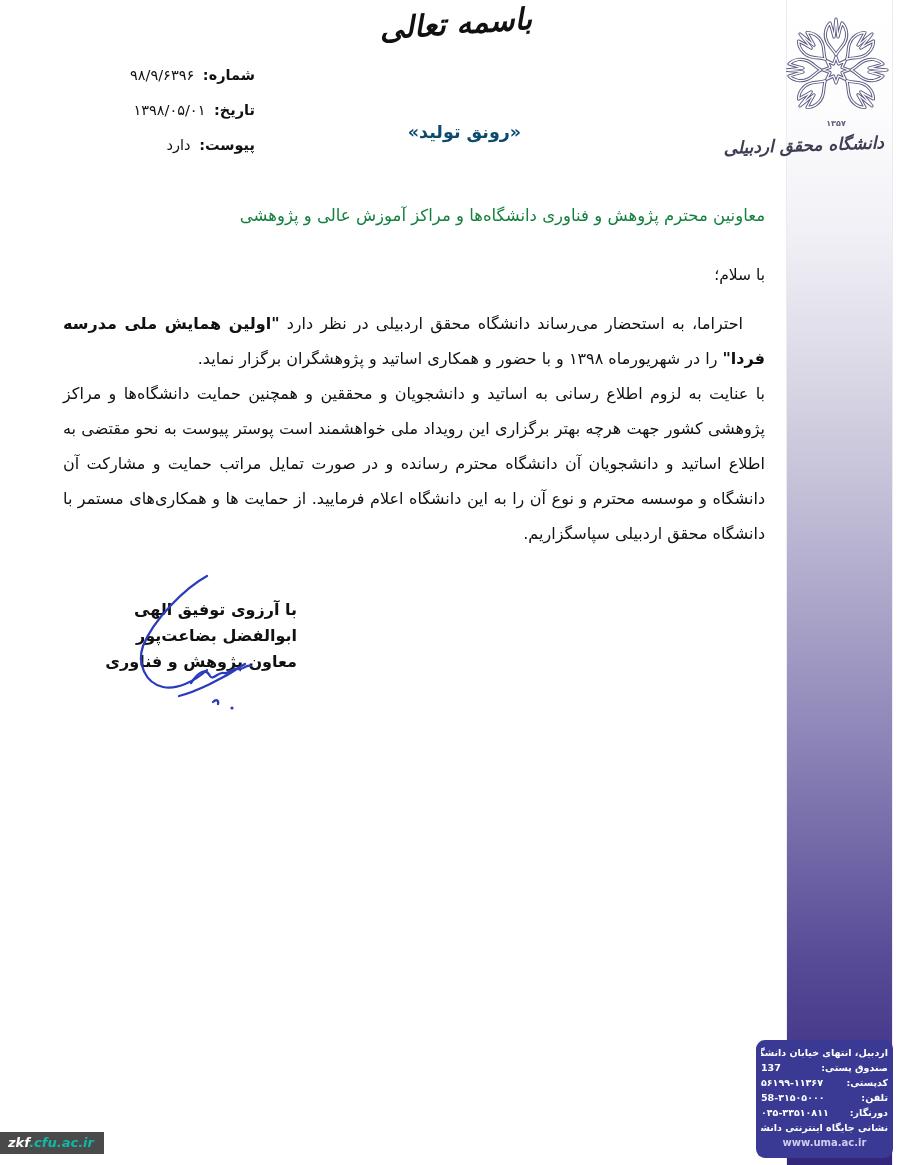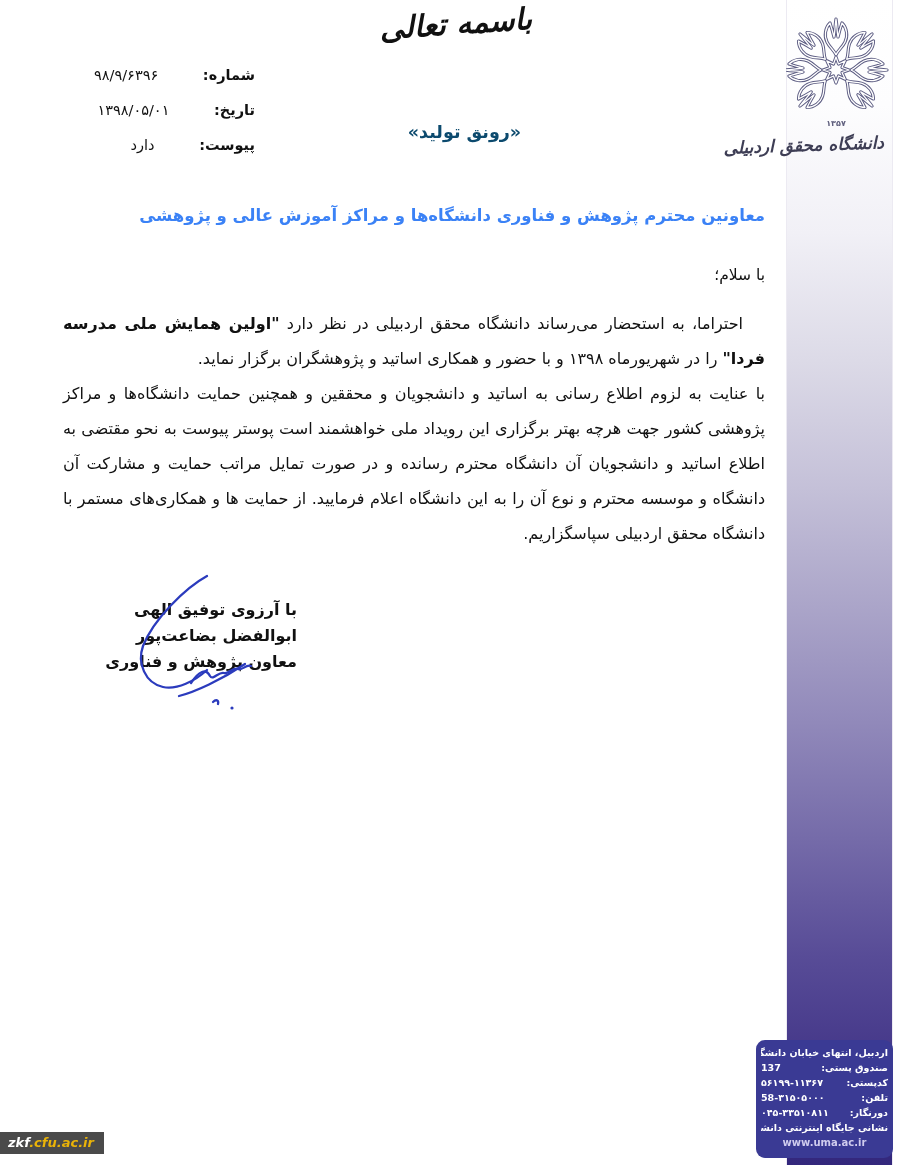--- a/index.html
+++ b/index.html
@@ -28,31 +28,31 @@
   .year{font-size:8px;fill:#61617f;font-weight:bold;}
   
   .bismillah{
     position:absolute;left:372px;top:6px;width:170px;height:72px;
     font-size:30px;font-weight:bold;font-style:italic;color:#111;
     text-align:center;direction:rtl;transform:rotate(-4deg);
   }
   
   .meta{position:absolute;left:80px;top:60px;width:175px;direction:rtl;}
   .meta .row{height:35px;line-height:30px;text-align:right;font-size:14.5px;color:#111;}
-  .meta .lbl{font-weight:bold;margin-left:36px;}
+  .meta .lbl{font-weight:bold;}
   .meta .val{direction:ltr;unicode-bidi:isolate;padding-right:4px;}
   
   .slogan{
     position:absolute;left:382px;top:122px;width:165px;text-align:center;
     font-size:17.5px;font-weight:bold;color:#0c4a6e;direction:rtl;
   }
   
   .addressee{
     position:absolute;left:63px;top:206px;width:702px;direction:rtl;text-align:right;
-    font-size:16.5px;font-weight:bold;color:#3b82f6;
+    font-size:16.5px;font-weight:normal;color:#15803d;
   }
   .salutation{
     position:absolute;left:63px;top:266px;width:702px;direction:rtl;text-align:right;
     font-size:15.5px;color:#111;
   }
   
   .body-text{
     position:absolute;left:63px;top:292px;width:702px;direction:rtl;
     font-size:16px;line-height:35px;color:#111;text-align:justify;margin-top:14px;
   }
@@ -81,21 +81,21 @@
     text-align:center;line-height:15px;color:#cfccee;font-weight:bold;
     font-size:10px;direction:ltr;
   }
   
   .watermark{
     position:absolute;left:0;top:1132px;background:#4a4a4a;
     padding:3px 10px 4px 8px;font-size:13px;font-weight:bold;font-style:italic;
     font-family:"DejaVu Sans", sans-serif;
   }
   .watermark .wm-a{color:#ffffff;}
-  .watermark .wm-b{color:#eab308;}
+  .watermark .wm-b{color:#14b8a6;}
 </style>
 </head>
 <body>
 
 <div class="page">
 
   <div class="band"></div>
 
   <div class="logo">
     <svg width="105" height="128" viewBox="0 0 105 128">

